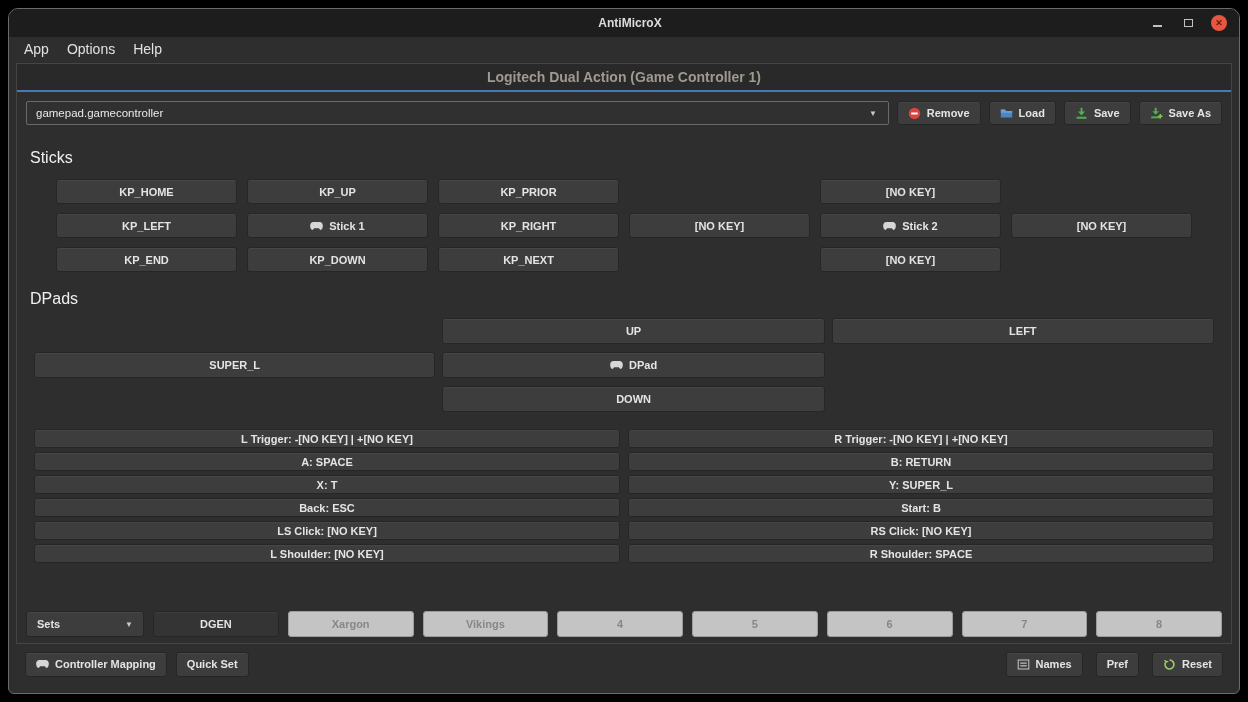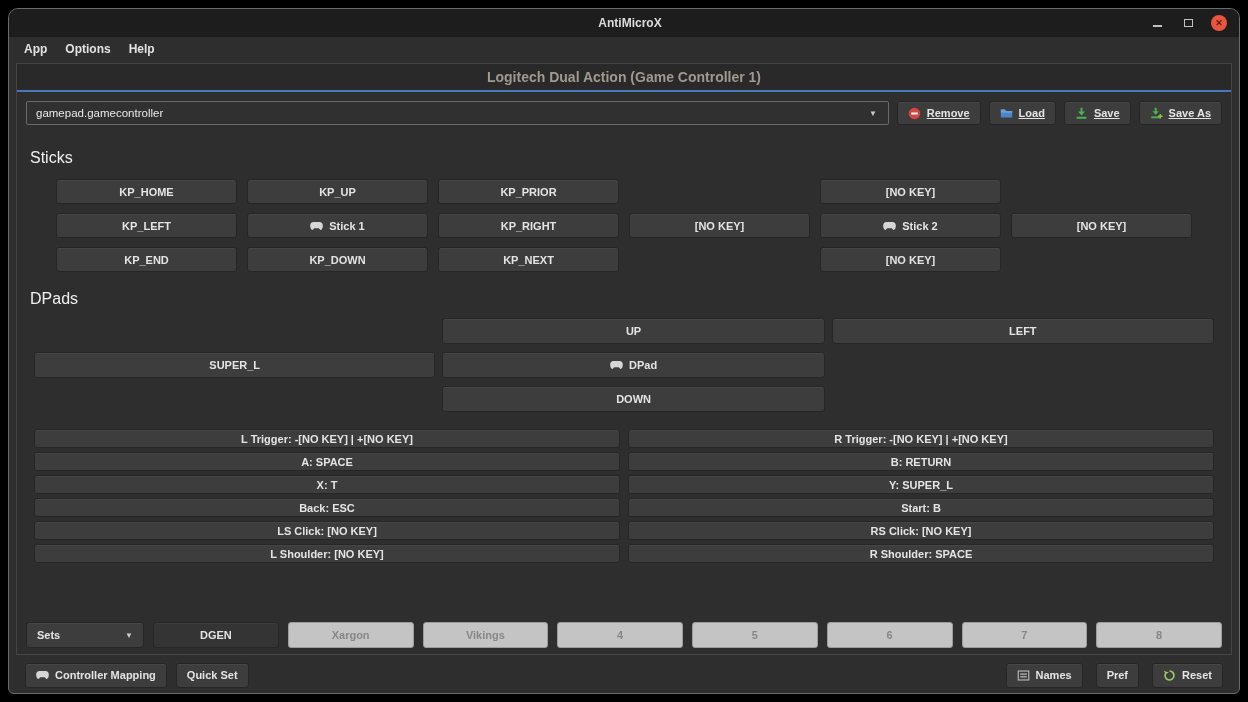--- a/index.html
+++ b/index.html
@@ -13,21 +13,21 @@
   .titlebar { height:28px; background:#1d1d1d; display:flex; align-items:center; position:relative; flex:none; }
   .titlebar .title { position:absolute; left:12px; right:0; text-align:center; font-size:12px; font-weight:bold; color:#dcdcdc; }
   .win-controls { margin-left:auto; display:flex; align-items:center; gap:15px; padding-right:12px; z-index:2; }
   .wc-btn { width:16px; height:16px; display:flex; align-items:center; justify-content:center; }
   .min-glyph { width:9px; height:2px; background:#c2c2c2; margin-top:5px; }
   .max-glyph { width:9px; height:8px; border:1px solid #c2c2c2; }
   .close-btn { width:16px; height:16px; border-radius:50%; background:#e9553f; display:flex; align-items:center; justify-content:center; }
   .close-btn span { font-size:9px; font-weight:bold; color:#5e1d12; line-height:1; }
   
   .menubar { height:24px; background:#2e2e2e; display:flex; align-items:center; padding:0 6px; flex:none; }
-  .menu-item { font-size:12px; color:#e2e2e2; padding:3px 9px; border-radius:3px;font-weight:bold; }
+  .menu-item { font-size:14px; color:#e2e2e2; padding:3px 9px; border-radius:3px; }
   
   .tabpane { margin:2px 7px 0 7px; border:1px solid #454545; background:#2e2e2e; flex:none; }
   .tabheader { height:28px; background:#292929; display:flex; align-items:center; justify-content:center;
     border-bottom:2px solid #4779b8; }
   .tabheader span { font-size:14px; font-weight:bold; color:#9f9a8f; }
   .content { padding:9px 9px 6px 9px; }
   
   .btn {
     display:inline-flex; align-items:center; justify-content:center; gap:6px;
     background:#3d3d3d; border:1px solid #262626; border-radius:3px;
@@ -35,38 +35,38 @@
     box-shadow: inset 0 1px 0 rgba(255,255,255,0.05);
     white-space:nowrap; cursor:default;
   }
   
   .profile-row { display:flex; align-items:center; gap:8px; height:24px; }
   .combo {
     flex:1; height:24px; background:#303030; border:1px solid #6a6a6a; border-radius:2px;
     display:flex; align-items:center; padding:0 9px; color:#e8e8e8; font-size:11.5px;
   }
   .combo .arrow { margin-left:auto; font-size:8px; color:#c9c9c9; padding-right:2px; }
-  .tool-btn { height:24px; padding:0 10px;text-decoration:underline; }
+  .tool-btn { height:24px; padding:0 10px; }
   
   .section-heading { font-size:16px; font-weight:normal; color:#f0f0f0; margin-top:24px; margin-left:4px; height:14px; }
   .section-heading.dpads { margin-top:18px; }
   
   .sticks-grid { display:grid; grid-template-columns:repeat(6,1fr); gap:9px 10px; margin:16px 30px 0 30px; }
   .sticks-grid .btn, .dpad-grid .btn { width:100%; height:25px; }
   .cell-empty { height:25px; }
   
   .dpad-grid { display:grid; grid-template-columns:1.05fr 1fr 1fr; gap:8px 7px; margin:14px 8px 0 8px; }
   .dpad-grid .btn { height:26px; }
   .col2 { grid-column:2; }
   
   .assign-grid { display:grid; grid-template-columns:1fr 1fr; gap:4px 8px; margin:17px 8px 0 8px; }
   .assign-btn { height:19px; font-size:11px; width:100%; }
   .assign-empty { height:19px; }
   
-  .sets-row { display:flex; gap:9px; margin-top:36px; height:26px; }
+  .sets-row { display:flex; gap:9px; margin-top:25px; height:26px; }
   .sets-btn { width:118px; height:26px; padding:0 10px; justify-content:flex-start; }
   .sets-btn .arrow { margin-left:auto; font-size:8px; color:#c9c9c9; }
   .set-tab { flex:1; height:26px; }
   .set-tab.inactive { background:#c4c4c4; border:1px solid #9c9c9c; color:#878787; box-shadow:none; }
   .set-tab.active { background:#343434; }
   
   .bottombar { display:flex; align-items:center; gap:9px; margin:7px 16px 0 16px; height:26px; }
   .bottom-btn { height:25px; padding:0 10px; }
   .right-group { margin-left:auto; display:flex; gap:13px; }
   .gp-icon { flex:none; }

